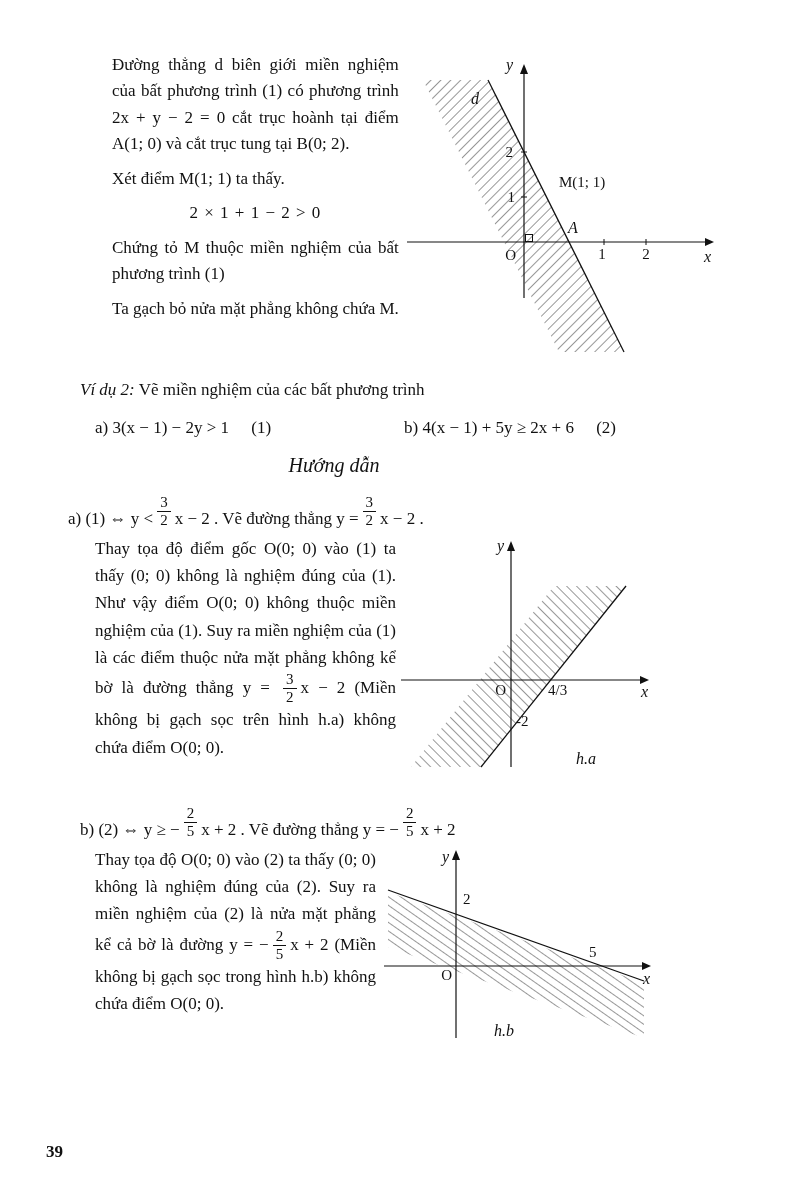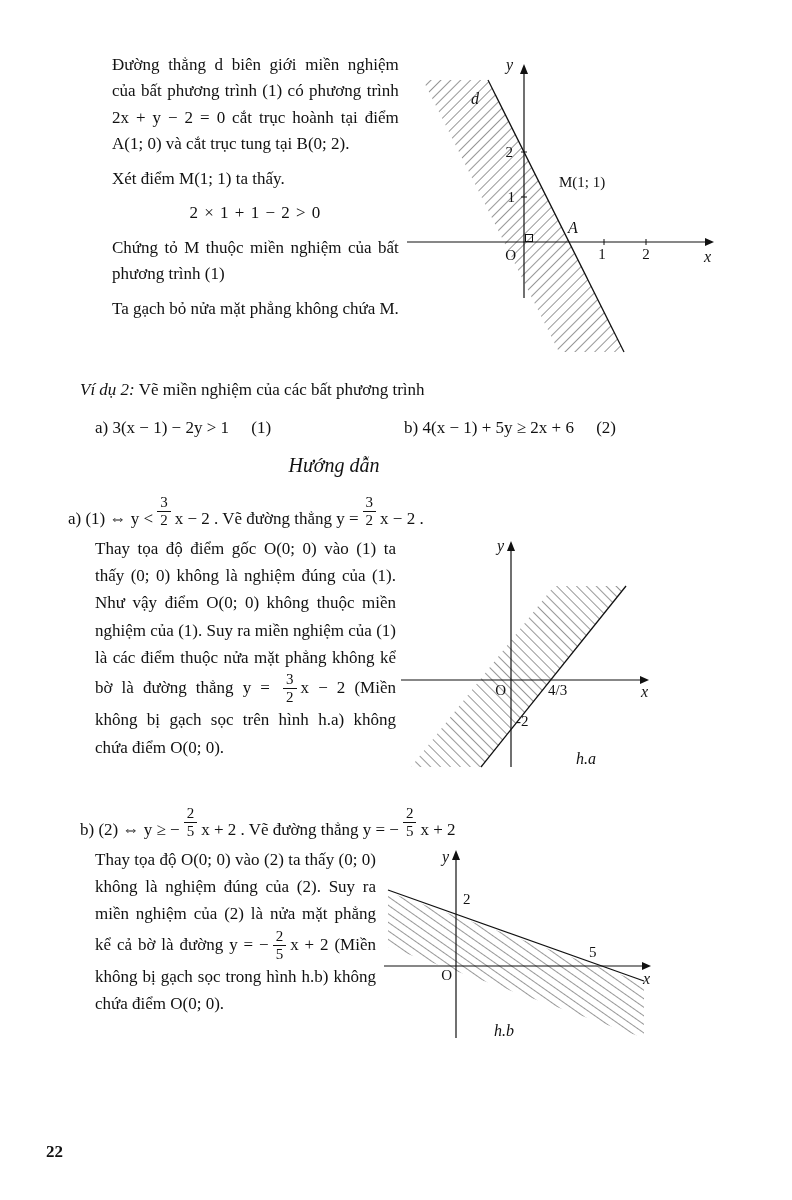--- a/index.html
+++ b/index.html
@@ -210,14 +210,14 @@
         <text x="73" y="16" text-anchor="end" class="var">y</text>
         <text x="274" y="138" text-anchor="end" class="var">x</text>
         <text x="76" y="134" text-anchor="end">O</text>
         <text x="87" y="58">2</text>
         <text x="213" y="111">5</text>
         <text x="118" y="190" class="cap">h.b</text>
       </svg>
     </figure>
   </section>
 
-  <div class="page-number">22</div>
+  <div class="page-number">39</div>
 </div>
 
 </body></html>

